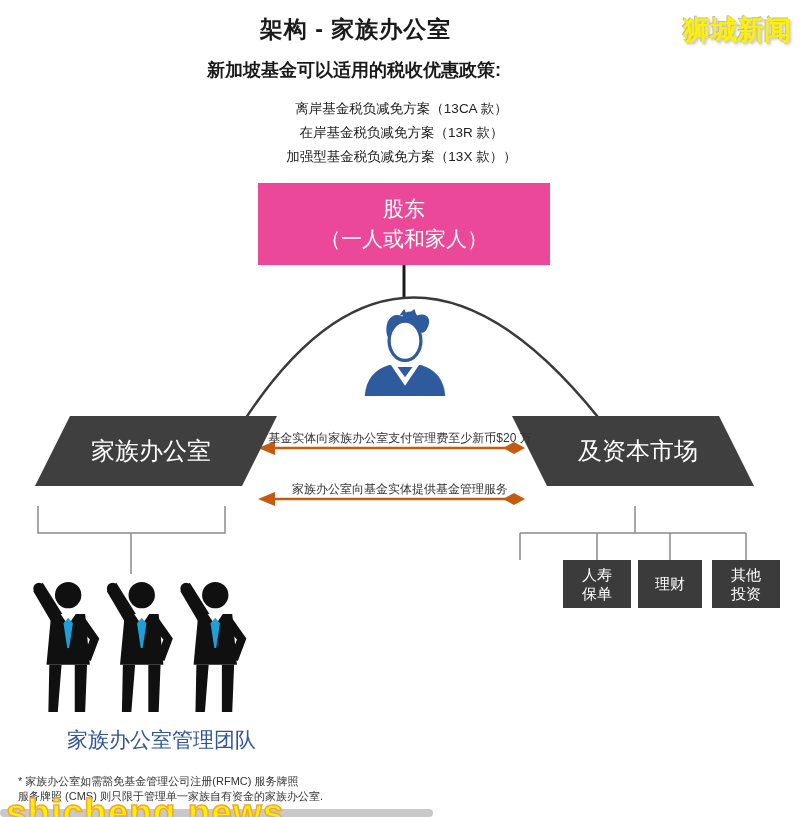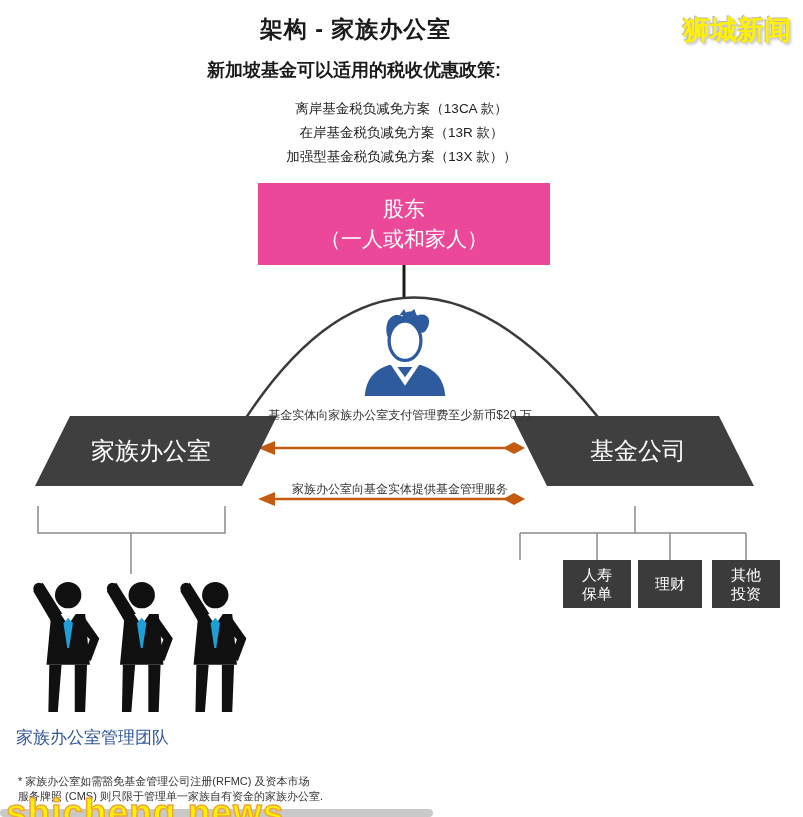--- a/index.html
+++ b/index.html
@@ -18,27 +18,27 @@
   
   .shareholder{left:258px;top:183px;width:292px;height:82px;background:#ec4899;color:#fff;
     display:flex;flex-direction:column;align-items:center;justify-content:center;
     font-size:21px;line-height:1.45;z-index:2;}
   
   .para{width:252px;height:70px;color:#fff;font-size:24px;display:flex;align-items:center;justify-content:center;z-index:2;}
   .para-left{left:25px;top:416px;background:#3F3F3F;clip-path:polygon(45px 0,252px 0,207px 90px,0 90px);}
   .para-right{left:512px;top:416px;background:#3F3F3F;clip-path:polygon(0 0,207px 0,252px 90px,45px 90px);}
   
   .arrowlabel{left:250px;width:300px;text-align:center;font-size:12px;color:#333;z-index:2;white-space:nowrap;}
-  .al1{top:407px}.al2{top:481px}
+  .al1{top:430px}.al2{top:481px}
   
   .asset{top:560px;height:48px;background:#3B3B3B;color:#fff;font-size:15px;line-height:1.3;
     display:flex;flex-direction:column;align-items:center;justify-content:center;z-index:2;}
   .a0{left:486px;width:68px}.a1{left:563px;width:68px}.a2{left:638px;width:64px}.a3{left:712px;width:68px}
   
-  .team-label{left:16px;top:726px;width:240px;text-align:left;font-size:17px;color:#2E5597;z-index:2;font-family:Liberation Mono, monospace;}
+  .team-label{left:16px;top:726px;width:240px;text-align:right;font-size:21px;color:#2E5597;z-index:2;font-family:Liberation Mono, monospace;}
   
   .footnote{left:18px;font-size:11px;color:#333;z-index:2;}
   .f1{top:774px}.f2{top:789px}
   
   .wm{left:6px;top:770px;font-size:37px;font-weight:700;color:#FFF100;z-index:6;letter-spacing:1px;
       -webkit-text-stroke:1.5px #efa63a;pointer-events:none;margin-top:22px;}
   
   .scroll-thumb{left:0;top:809px;width:433px;height:8px;background:#c9c9c9;border-radius:4px;z-index:4;}
   svg.overlay{position:absolute;left:0;top:0;z-index:1;}
   svg.sprite{position:absolute;z-index:3;}
@@ -92,21 +92,21 @@
     <polygon points="42,63 50,74 58,63" fill="#2E5B9E"></polygon>
     <ellipse cx="50" cy="35" rx="17" ry="21" fill="#ffffff" stroke="#2E5B9E" stroke-width="3.5"></ellipse>
     <path d="M31 30 C27 12 38 4 47 9 C50 2 60 2 63 8 C73 4 80 12 73 23 C70 28 66 27 64 23 C59 14 50 13 44 16 C38 19 34 24 33 32 Z" fill="#2E5B9E"></path>
     <path d="M44 8 L49 1 L52 7 Z M54 6 L60 1 L62 7 Z" fill="#2E5B9E"></path>
   </svg>
 
   <div class="abs para para-left">
     <span>家族办公室</span>
   </div>
   <div class="abs para para-right">
-    <span>基金公司</span>
+    <span>及资本市场</span>
   </div>
 
   <div class="abs arrowlabel al1">基金实体向家族办公室支付管理费至少新币$20 万</div>
   <div class="abs arrowlabel al2">家族办公室向基金实体提供基金管理服务</div>
 
   <div class="abs asset a1">
     <span>人寿</span>
     <span>保单</span>
   </div>
   <div class="abs asset a2">
@@ -132,20 +132,20 @@
         <polygon points="44,40 49,46 45,72 43,72 39,46" fill="#1E9FD8"></polygon>
       </g>
     </defs>
     <use href="#fig" x="0" y="0"></use>
     <use href="#fig" x="78" y="0"></use>
     <use href="#fig" x="156" y="0"></use>
   </svg>
 
   <div class="abs team-label">家族办公室管理团队</div>
 
-  <div class="abs footnote f1">* 家族办公室如需豁免基金管理公司注册(RFMC) 及资本市场</div>
+  <div class="abs footnote f1">* 家族办公室如需豁免基金管理公司注册(RFMC) 服务牌照</div>
   <div class="abs footnote f2">服务牌照 (CMS) 则只限于管理单一家族自有资金的家族办公室.</div>
 
   <div class="abs wm">shicheng.news</div>
 
   <div class="abs scroll-thumb"></div>
 
 </div>
 
 </body></html>

